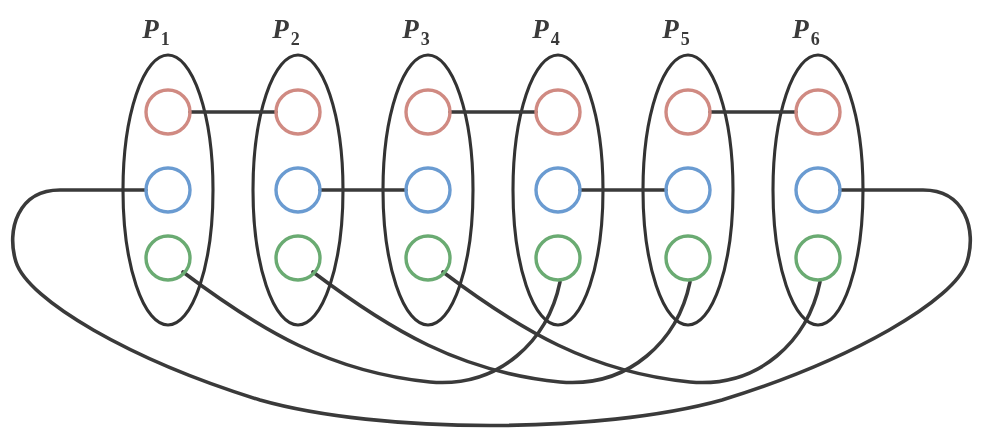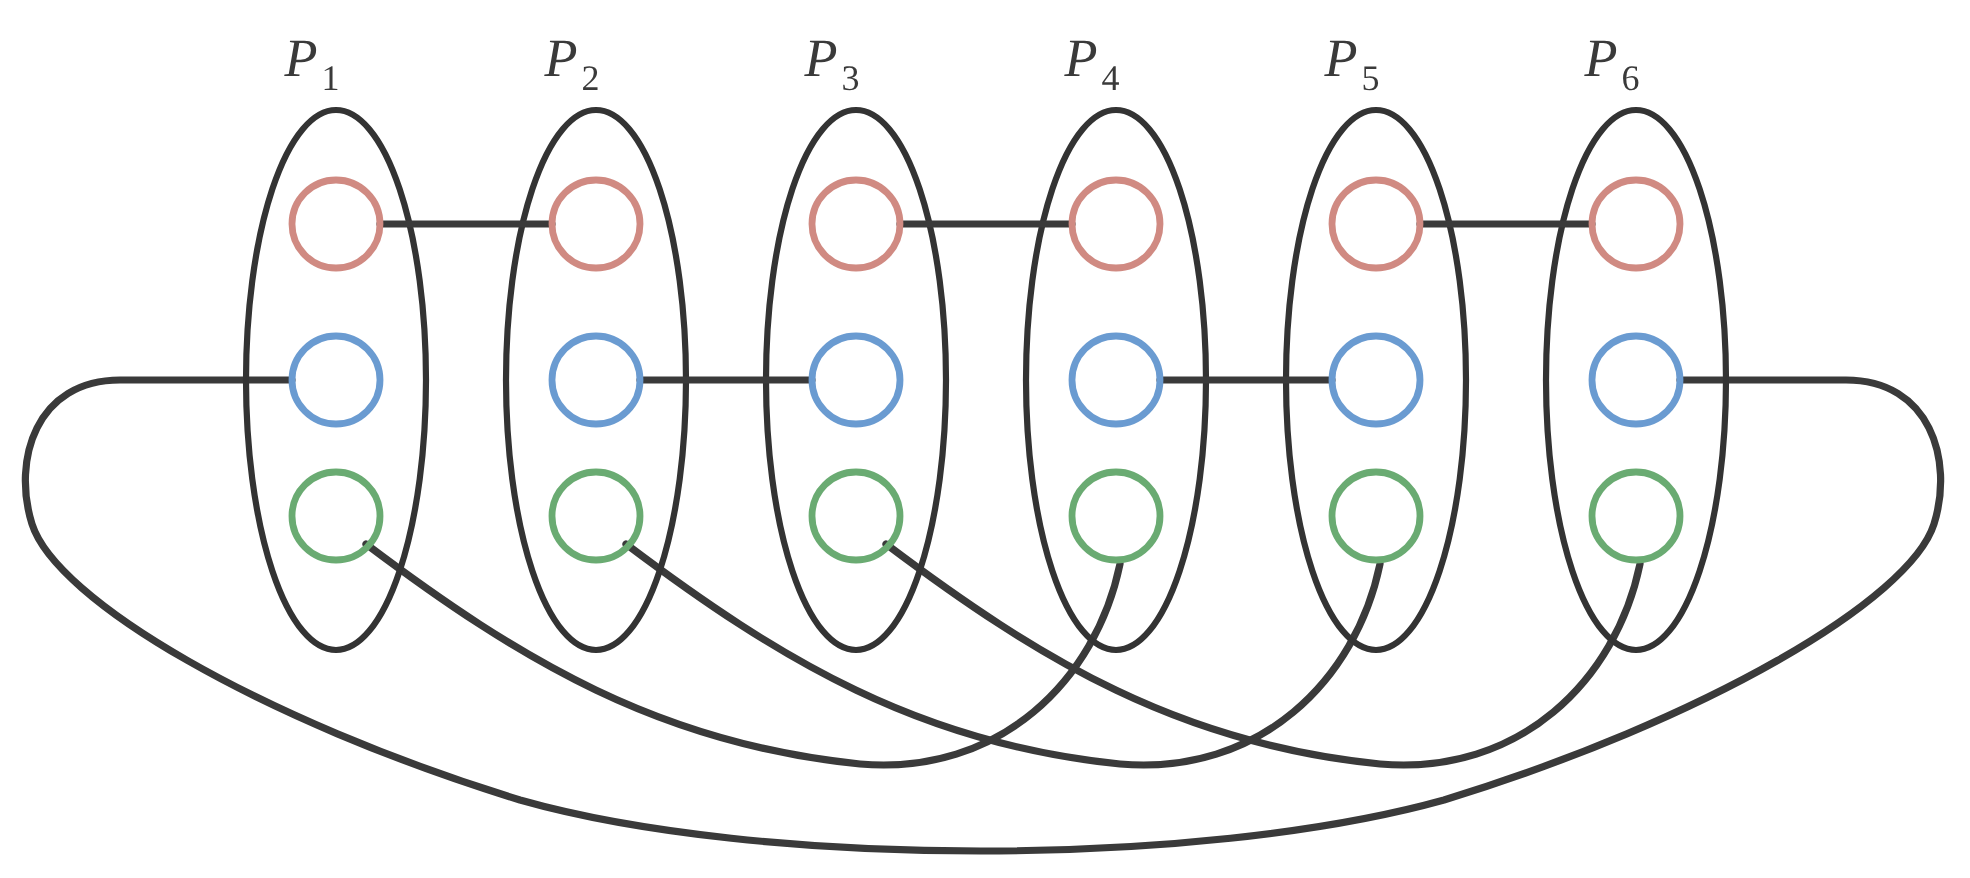--- a/index.html
+++ b/index.html
@@ -11,20 +11,21 @@
     width: 985px;
     height: 439px;
     font-family: "Liberation Serif", serif;
     overflow: hidden;
   }
   #diagram-root {
     position: relative;
     width: 789px;
     height: 439px;
     background: #ffffff;
+    font-weight: bold;
   }
   svg.canvas {
     position: absolute;
     top: 0;
     left: 0;
     width: 985px;
     height: 439px;
   }
   .part-label {
     font-family: "Liberation Serif", serif;

